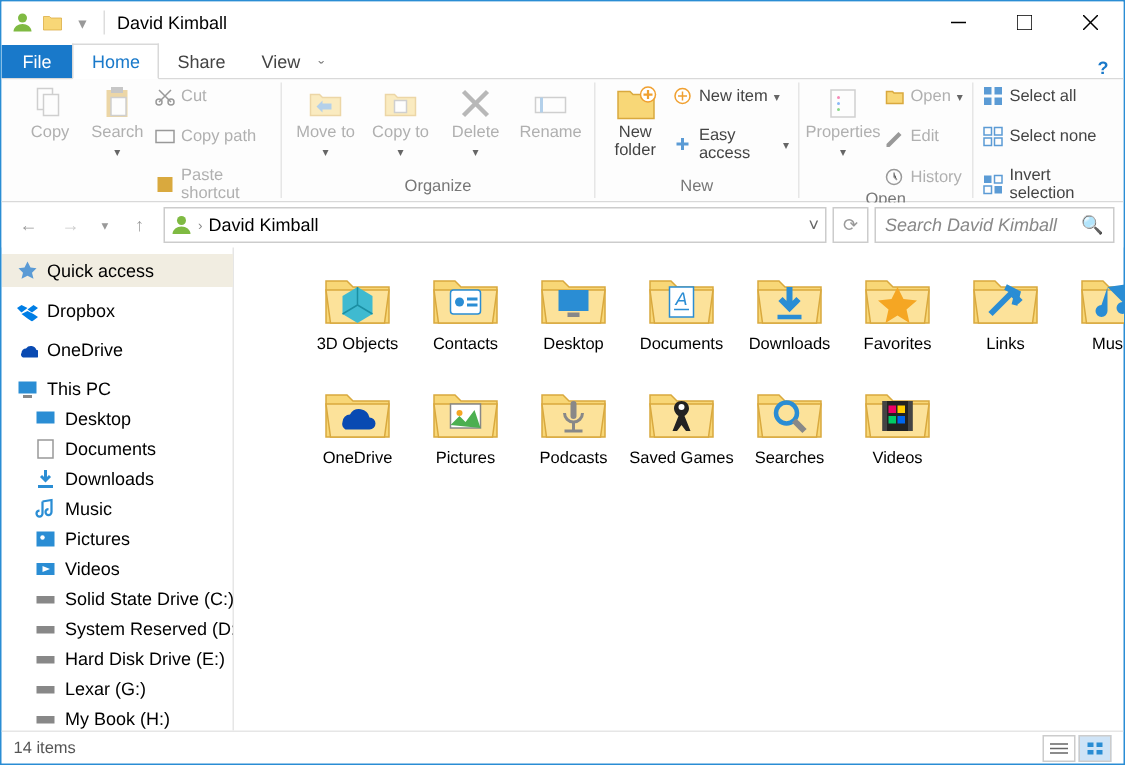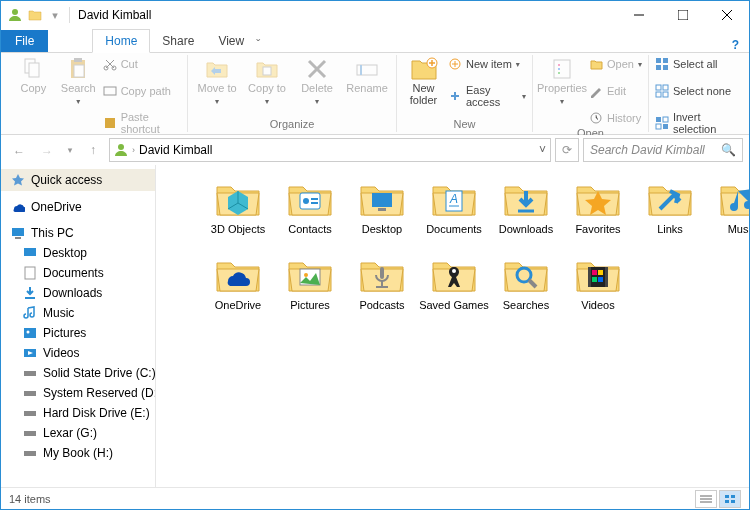--- a/index.html
+++ b/index.html
@@ -10,21 +10,21 @@
   .titlebar .qat { display: flex; align-items: center; gap: 4px; }
   .titlebar .qat-icon { width: 16px; height: 16px; display: flex; align-items: center; justify-content: center; }
   .titlebar .title { margin-left: 6px; font-size: 12px; }
   .titlebar .winbtns { margin-left: auto; display: flex; }
   .titlebar .winbtn { width: 44px; height: 28px; display: flex; align-items: center; justify-content: center; }
   
   
   .tabs { height: 24px; display: flex; align-items: flex-end; border-bottom: 1px solid #d9d9d9; background: #fff; }
   .tab-file { background: #1979ca; color: #fff; padding: 4px 14px; font-size: 12px; }
   .tab { padding: 4px 12px; font-size: 12px; color: #444; }
-  .tab.active { border: 1px solid #d9d9d9; border-bottom: 1px solid #fff; background: #fff; color: #1979ca; margin-bottom: -1px; margin-left: 44px; }
+  .tab.active { border: 1px solid #d9d9d9; border-bottom: 1px solid #fff; background: #fff; color: #1979ca; margin-bottom: -1px; }
   .tabs .help { margin-left: auto; margin-right: 10px; color: #1979ca; font-weight: bold; }
   .tabs .collapse { margin-right: 8px; color: #777; }
   
   
   .ribbon { height: 82px; background: #fdfdfd; border-bottom: 1px solid #d9d9d9; display: flex; align-items: stretch; padding: 2px 6px; }
   .rgroup { display: flex; flex-direction: column; align-items: center; border-right: 1px solid #e6e6e6; padding: 0 6px; }
   .rgroup:last-child { border-right: none; }
   .rgroup .body { flex: 1; display: flex; align-items: flex-start; gap: 4px; padding-top: 2px; }
   .rgroup .lbl { font-size: 11px; color: #777; padding: 2px 0; }
   .big { display:flex; flex-direction:column; align-items:center; width:46px; gap:2px; font-size:11px; text-align:center; color:#444; }
@@ -329,20 +329,26 @@
 <div class="body-area">
   <div class="nav">
     <div class="hdr">
       <svg width="14" height="14">
           <path d="M7 1l2 4 4 .5-3 3 1 4-4-2-4 2 1-4-3-3 4-.5z" fill="#5b9bd5"></path>
         </svg>
       <span>Quick access</span>
     </div>
     <div class="nav-item root">
       <svg width="14" height="14">
+          <path d="M3 3l4 2-4 3-3-3zM11 3l3 2-4 3-3-2zM3 9l4-2 4 2-4 3zM7 12l4-3 3 2-4 3z" fill="#007ee5"></path>
+        </svg>
+      <span>Dropbox</span>
+    </div>
+    <div class="nav-item root">
+      <svg width="14" height="14">
           <path d="M3 9a3 3 0 013-3 4 4 0 017 1 2 2 0 010 5H4a2 2 0 01-1-3z" fill="#094ab2"></path>
         </svg>
       <span>OneDrive</span>
     </div>
     <div class="nav-item root">
       <svg width="14" height="14">
           <rect x="1" y="2" width="12" height="8" fill="#2a8dd4"></rect>
           <rect x="4" y="11" width="6" height="2" fill="#888"></rect>
         </svg>
       <span>This PC</span>

